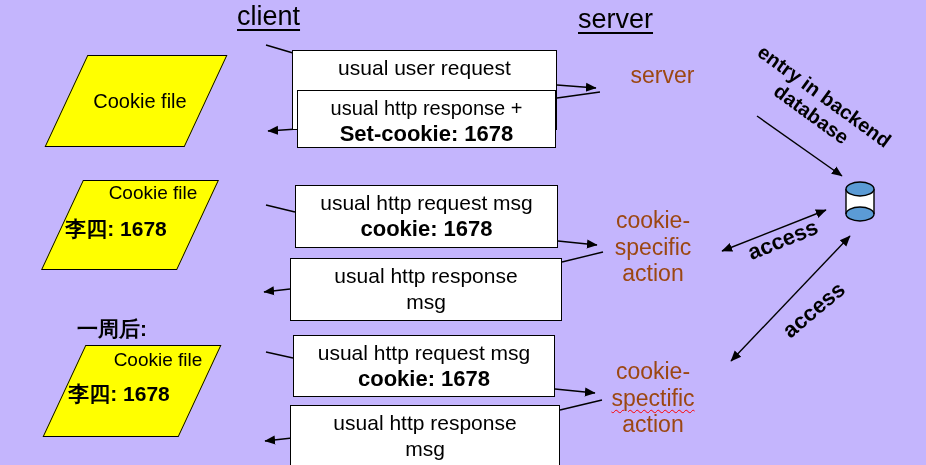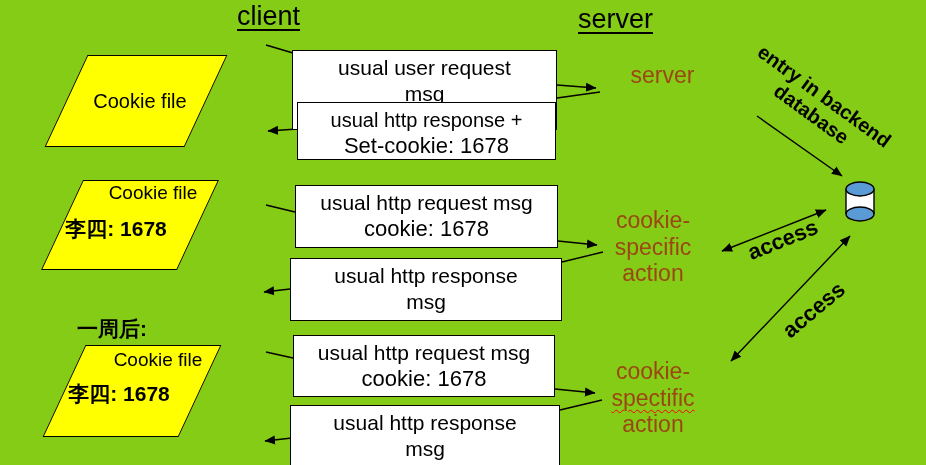--- a/index.html
+++ b/index.html
@@ -1,36 +1,36 @@
 <!DOCTYPE html>
 <html><head>
 <meta charset="utf-8">
 <style>
   html,body { margin:0; padding:0; background:#fff; }
   #canvas {
     position:relative; width:926px; height:465px; overflow:hidden;
-    background:#84cc16;
+    background:#c4b5fd;
     font-family:"Liberation Sans","DejaVu Sans",sans-serif;
     color:#000;
   }
   .abs { position:absolute; }
 
   
   .col-header {
     font-size:27px; font-weight:500; text-decoration:underline;
     text-underline-offset:4px; white-space:nowrap;
   }
 
   
   .msgbox {
     position:absolute; background:#fff; border:1.6px solid #000;
     text-align:center; font-size:21px; line-height:26px;
     padding-top:4px; box-sizing:border-box;
   }
-  .msgbox .b { font-weight:normal; font-size:22px; }
+  .msgbox .b { font-weight:bold; font-size:22px; }
 
   
   .pgram {
     position:absolute; background:#FFFF00; border:1.6px solid #000;
     transform:skewX(-25deg); box-sizing:border-box;
   }
   .pgram-label { position:absolute; font-weight:normal; text-align:center; white-space:nowrap; }
 
   
   .note {
@@ -49,21 +49,21 @@
     white-space:nowrap;
   }
   #entry-label { font-size:20px; line-height:22px; transform:rotate(36deg); }
   #access-label-1 { font-size:22px; transform:rotate(-22deg); }
   #access-label-2 { font-size:22px; transform:rotate(-40deg); }
 
   .cn { font-weight:bold; font-size:21px; white-space:nowrap; }
 
   svg.overlay { position:absolute; left:0; top:0; z-index:1; }
   .layer2 { z-index:2; }
-  .layer3 { z-index:3;margin-top:12px; }
+  .layer3 { z-index:3; }
 </style>
 </head>
 <body>
 
 <div id="canvas">
 
   <svg class="overlay" width="926" height="465" viewBox="0 0 926 465">
     <defs>
       <marker id="ah" viewBox="0 0 10 10" refX="8.5" refY="5" markerWidth="8.5" markerHeight="8.5" orient="auto-start-reverse">
         <path d="M0,1.2 L9,5 L0,8.8 z" fill="#000"></path>

